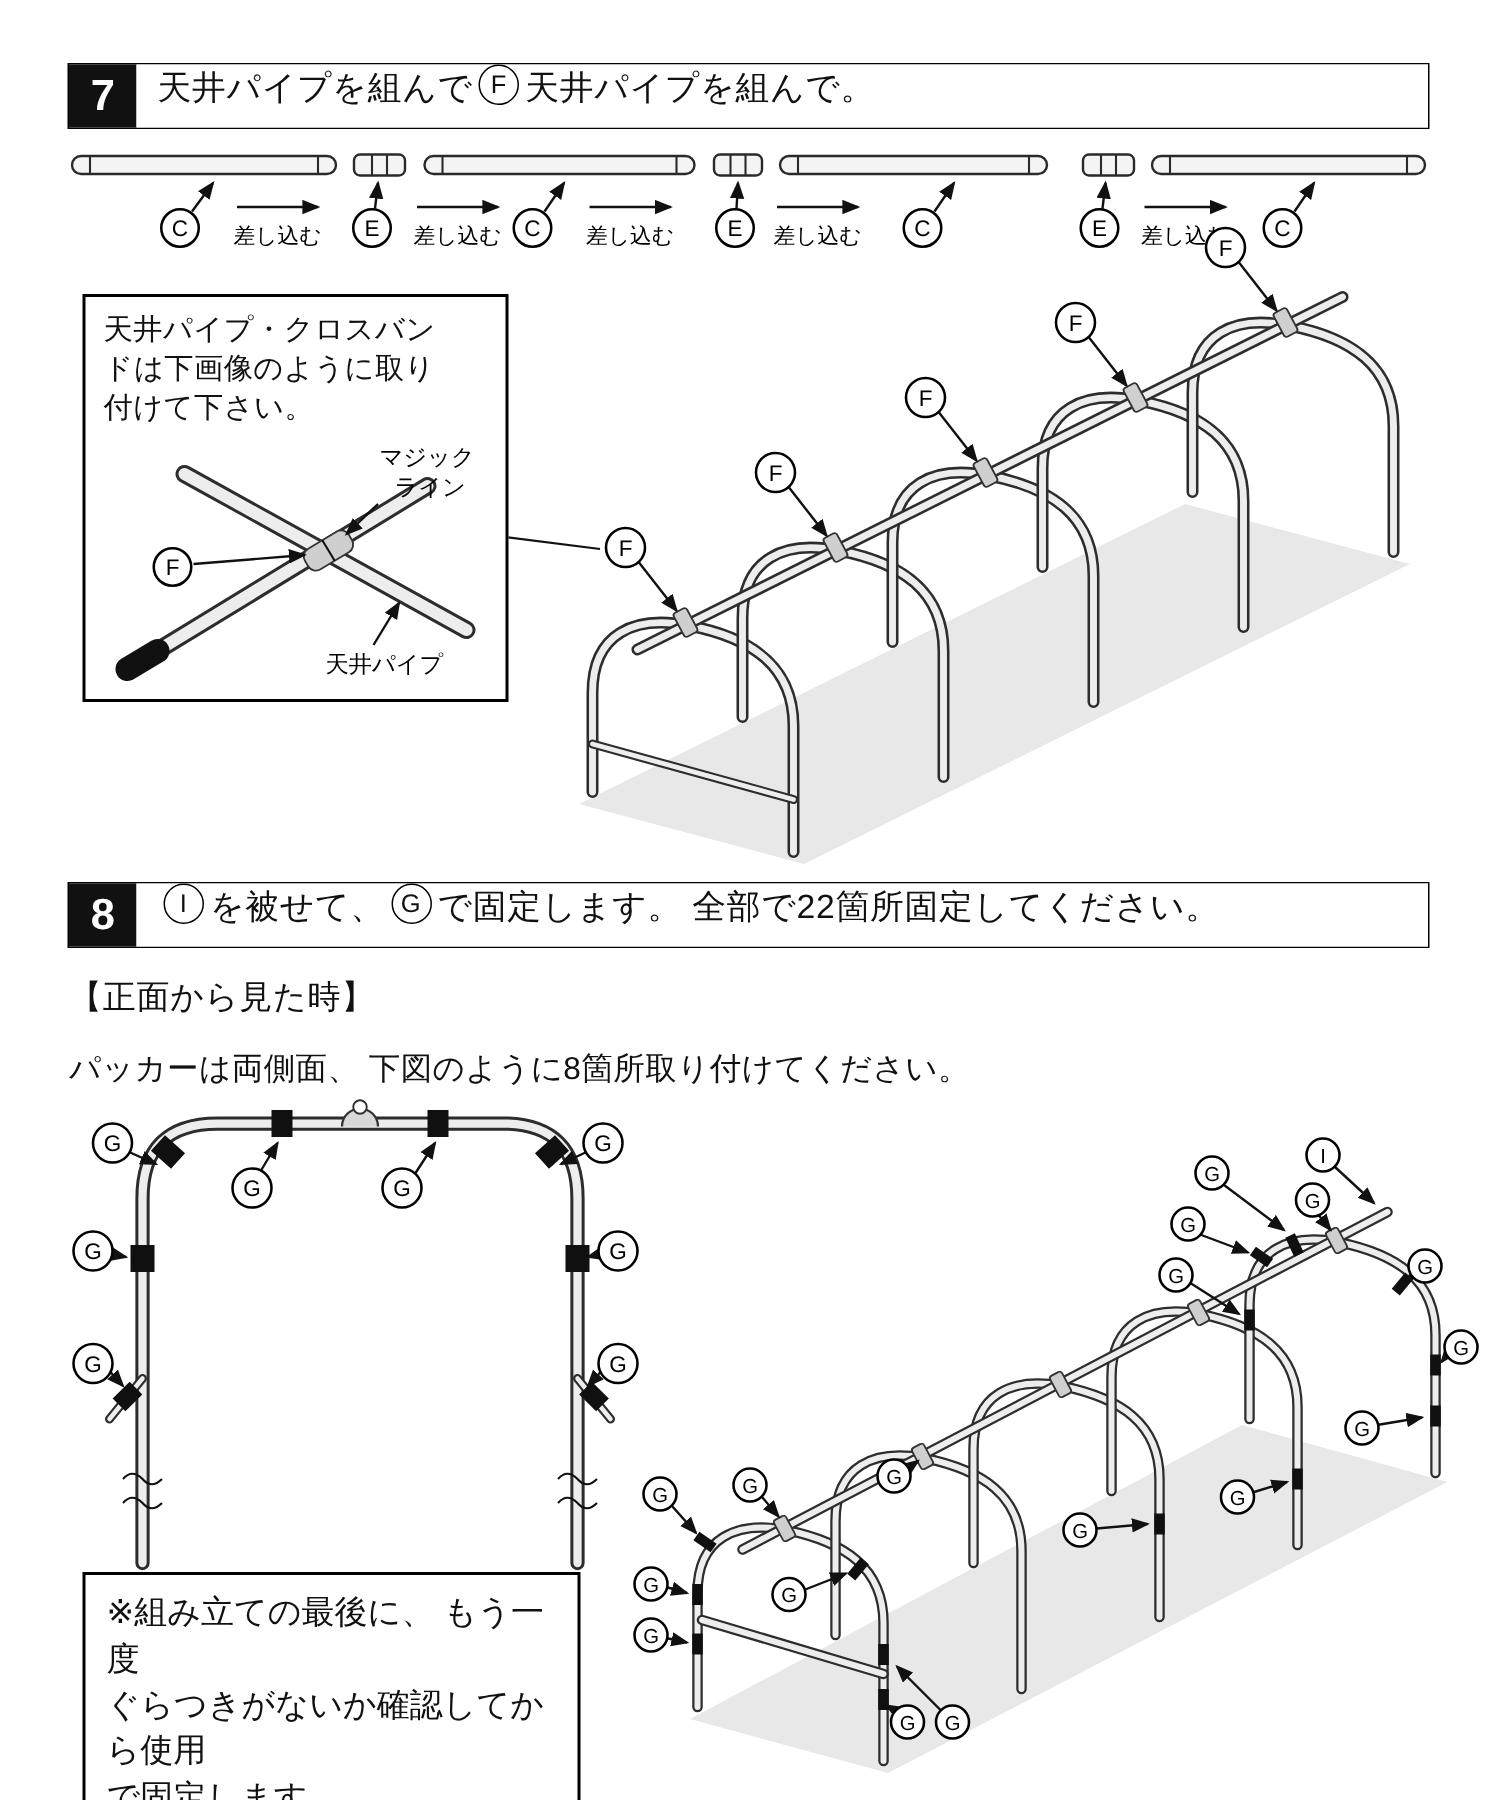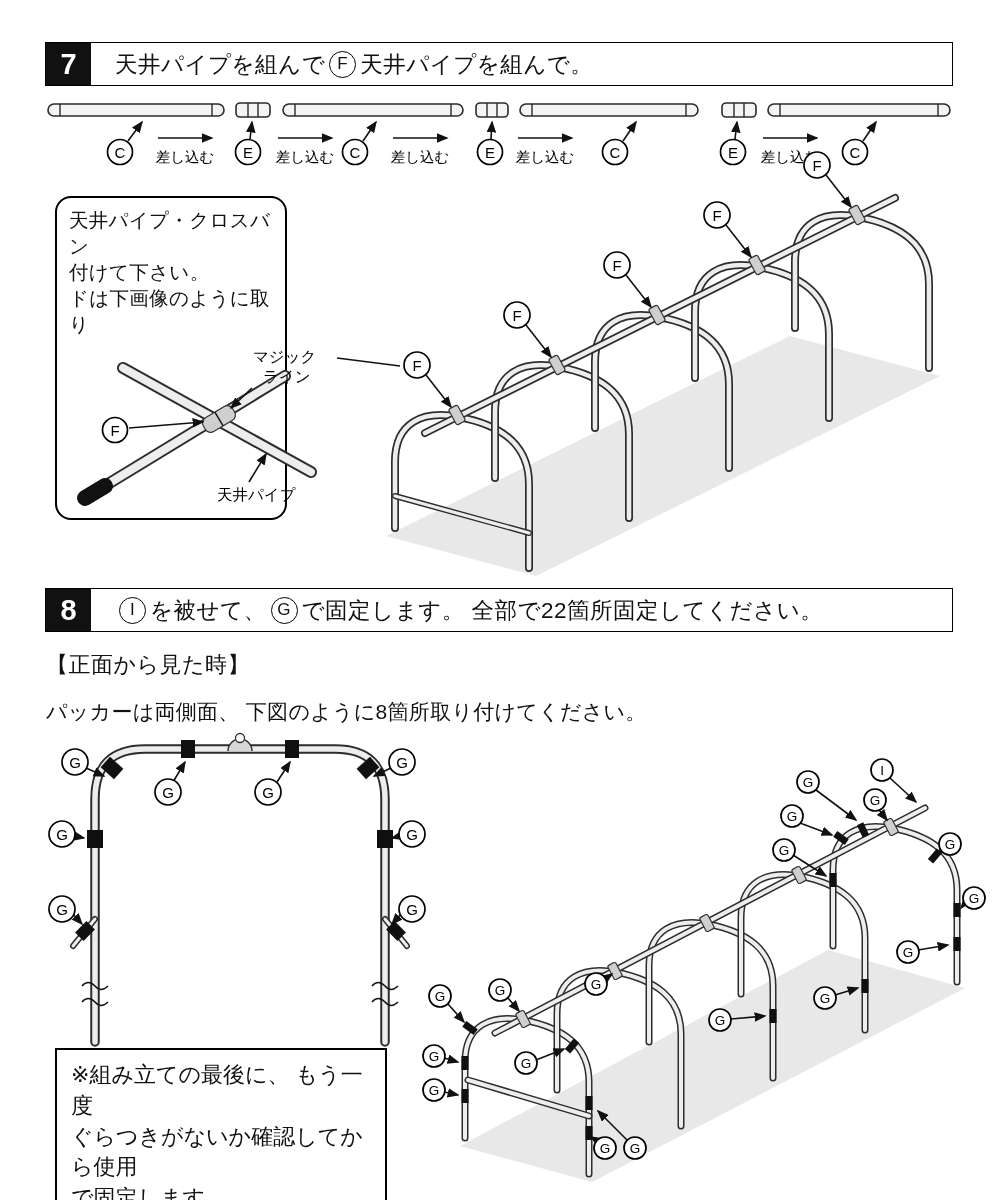--- a/index.html
+++ b/index.html
@@ -4,30 +4,30 @@
 <style>
   * { margin:0; padding:0; box-sizing:border-box; }
   html,body { background:#fff; }
   body { width:1000px; height:1200px; font-family:"Liberation Sans","DejaVu Sans",sans-serif; color:#111; }
   .page { position:relative; width:1000px; height:1200px; background:#fff; overflow:hidden; }
 
   .step-header { position:absolute; display:flex; align-items:stretch; border:1.6px solid #000; background:#fff; }
   #hdr7 { top:42px; left:45px; width:908px; height:44px; }
   #hdr8 { top:588px; left:45px; width:908px; height:44px; }
   .step-num { width:45px; background:#111; color:#fff; font-size:29px; font-weight:bold; display:flex; align-items:center; justify-content:center; }
-  .step-title { flex:1; display:flex; align-items:center; padding-left:24px; font-size:22.5px; letter-spacing:.5px; background:#fff; }
+  .step-title { flex:1; display:flex; align-items:flex-start; padding-left:14px; font-size:22.5px; letter-spacing:.5px; background:#fff; }
   .circ { display:inline-flex; width:27px; height:27px; border:1.8px solid #000; border-radius:50%; align-items:center; justify-content:center; font-size:17px; margin:0 4px; background:#fff; flex:0 0 auto; }
 
   svg.layer { position:absolute; }
   #pipes { top:96px; left:40px; }
   #iso7  { top:148px; left:330px; z-index:1; }
   #front { top:724px; left:40px; }
   #iso8  { top:758px; left:420px; }
 
-  .inset { position:absolute; top:196px; left:55px; width:232px; border:2.2px solid #000; border-radius:16px; background:#fff; padding:10px 12px 6px; z-index:2; }
+  .inset { position:absolute; top:196px; left:55px; width:284px; border:2.2px solid #000; border-radius:0; background:#fff; padding:10px 12px 6px; z-index:2; }
   .inset p { font-size:19.5px; line-height:1.33; letter-spacing:.3px; }
   .inset svg { display:block; margin-top:2px; }
 
   .front-heading { position:absolute; top:650px; left:46px; font-size:22px; letter-spacing:.5px;text-align:center; }
   .front-note    { position:absolute; top:698px; left:46px; font-size:21px; letter-spacing:.3px; }
   .note-box { position:absolute; top:1048px; left:55px; width:332px; border:2.2px solid #000; background:#fff; padding:10px 14px; font-size:22px; line-height:1.4; z-index:2; }
 
   .po { fill:none; stroke:#2d2d2d; stroke-linecap:round; stroke-linejoin:round; }
   .pi { fill:none; stroke:#ededed; stroke-linecap:round; stroke-linejoin:round; }
   #iso7 .po { stroke-width:8; }   #iso7 .pi { stroke-width:4.6; }
@@ -218,22 +218,22 @@
       </g>
     <line class="arr" x1="496" y1="-3" x2="521" y2="29"></line>
     <g class="cl" transform="translate(487,-13)">
         <circle r="13"></circle>
         <text y="5.5">F</text>
       </g>
   </svg>
 
   <div class="inset">
     <p>天井パイプ・クロスバン</p>
+    <p>ドは下画像のように取り</p>
     <p>付けて下さい。</p>
-    <p>ドは下画像のように取り</p>
     <svg id="insetsvg" width="256" height="172" viewBox="0 0 256 172">
       <g>
         <line class="po" x1="16" y1="158" x2="216" y2="36"></line>
           <line class="pi" x1="16" y1="158" x2="216" y2="36"></line>
         <line x1="16" y1="158" x2="36" y2="146" stroke="#111" stroke-width="16" stroke-linecap="round"></line>
       </g>
       <g>
         <line class="po" x1="54" y1="28" x2="242" y2="132"></line>
           <line class="pi" x1="54" y1="28" x2="242" y2="132"></line>
       </g>

